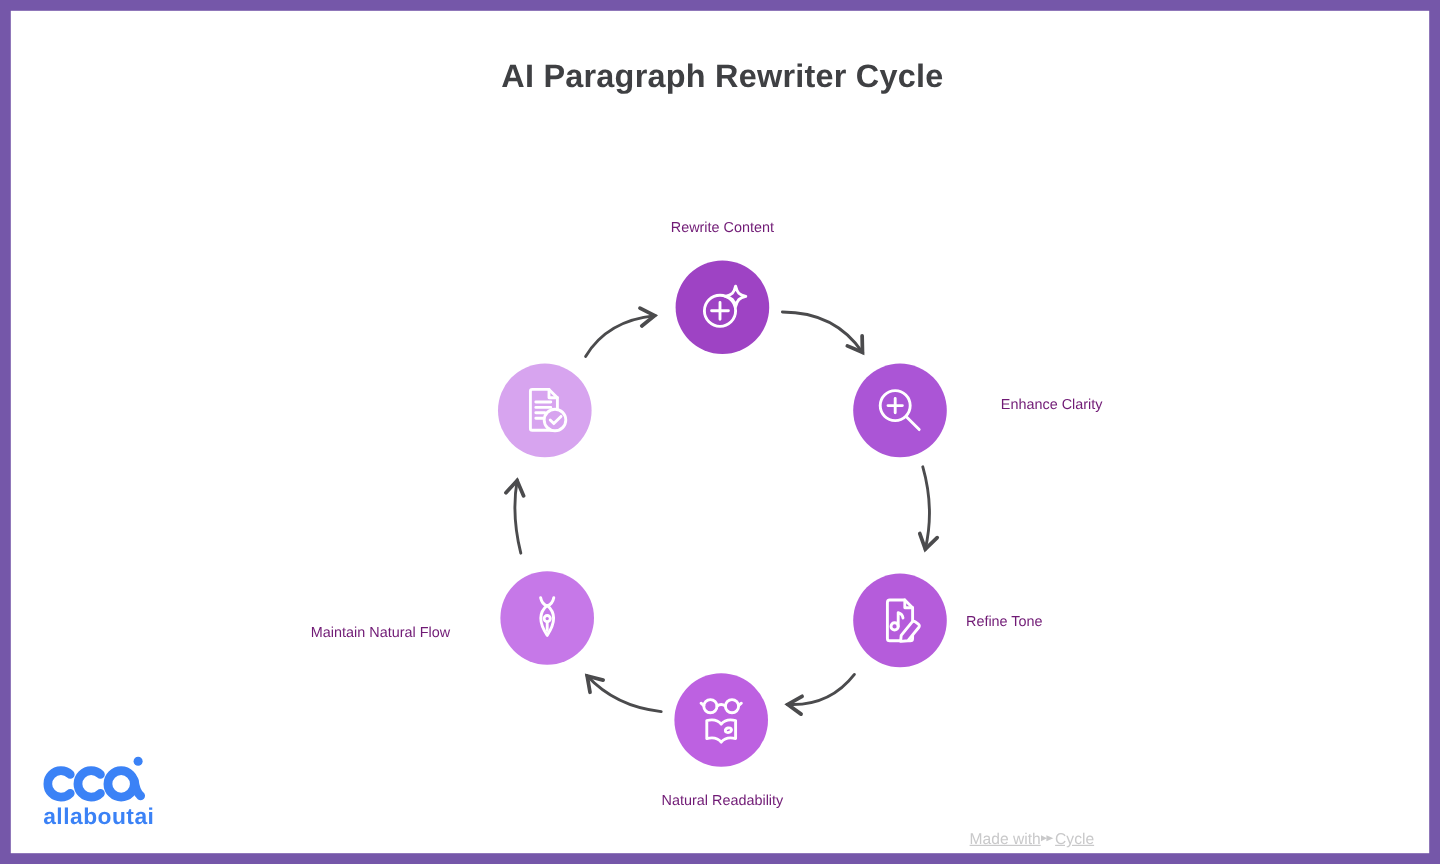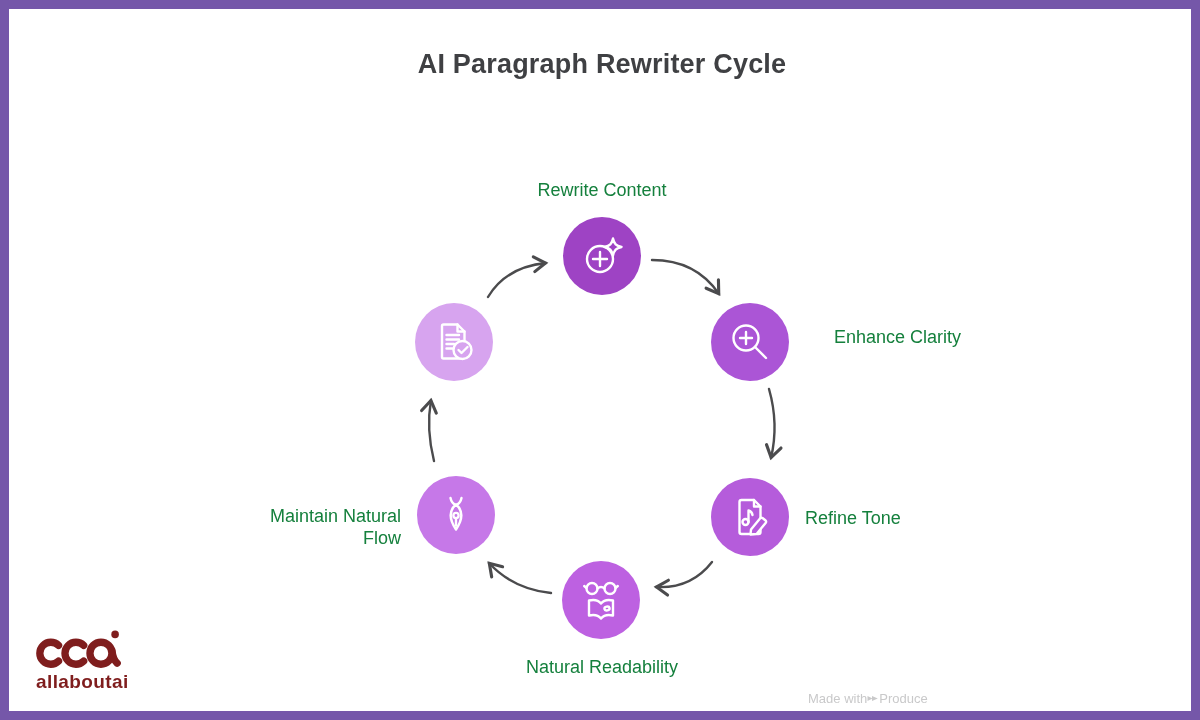--- a/index.html
+++ b/index.html
@@ -11,36 +11,36 @@
     font-size:27px;font-weight:bold;color:#3F4043;white-space:nowrap;letter-spacing:.2px;}
 
   .node{position:absolute;width:78px;height:78px;border-radius:50%;
     transform:translate(-50%,-50%);display:flex;align-items:center;justify-content:center;}
   .node svg{width:48px;height:48px;}
   .node svg *{fill:none;stroke:#ffffff;stroke-width:2.4;stroke-linecap:round;stroke-linejoin:round;}
 
   .n1{left:602px;top:256px;} .n2{left:750px;top:342px;} .n3{left:750px;top:517px;}
   .n4{left:601px;top:600px;} .n5{left:456px;top:515px;} .n6{left:454px;top:342px;}
 
-  .label{position:absolute;font-size:18px;color:#15803d;line-height:1.24;}
+  .label{position:absolute;font-size:12px;color:#701a75;line-height:1.24;}
   .lab1{left:602px;top:190px;transform:translate(-50%,-50%);white-space:nowrap;}
   .lab2{left:834px;top:337px;transform:translateY(-50%);white-space:nowrap;}
   .lab3{left:805px;top:518px;transform:translateY(-50%);white-space:nowrap;}
   .lab4{left:602px;top:667px;transform:translate(-50%,-50%);white-space:nowrap;}
-  .lab5{right:799px;top:527px;transform:translateY(-50%);width:142px;text-align:right;}
+  .lab5{right:799px;top:527px;transform:translateY(-50%);width:142px;}
   .lab6{right:799px;top:330px;transform:translateY(-50%);width:148px;text-align:right;}
 
   .arrows{position:absolute;left:0;top:0;width:1200px;height:720px;pointer-events:none;}
   .arrows path.a{fill:none;stroke:currentColor;stroke-width:2.4;stroke-linecap:round;}
 
   .logo{position:absolute;left:36px;top:626px;}
   .logo svg{display:block;}
   .logo .wordmark{font-size:19px;font-weight:bold;letter-spacing:.4px;margin-top:1px;color:currentColor;}
 
-  .watermark{position:absolute;left:808px;top:691px;font-size:13px;display:flex;align-items:center;gap:0;}
+  .watermark{position:absolute;left:808px;top:691px;font-size:13px;display:flex;align-items:center;gap:0;text-decoration:underline;}
   .watermark svg{display:block;}
 </style>
 </head>
 <body>
 
 <div class="canvas">
 
   <div class="title">AI Paragraph Rewriter Cycle</div>
 
   <svg class="arrows" viewBox="0 0 1200 720" style="color: rgb(75, 75, 77);">
@@ -111,35 +111,35 @@
       <path d="M28.5,32 L31.5,35 L37.5,29"></path>
     </svg>
   </div>
 
   <div class="label lab1">Rewrite Content</div>
   <div class="label lab2">Enhance Clarity</div>
   <div class="label lab3">Refine Tone</div>
   <div class="label lab4">Natural Readability</div>
   <div class="label lab5">Maintain Natural Flow</div>
 
-  <div class="logo" style="color: #7f1d1d;">
+  <div class="logo" style="color: #3b82f6;">
     <svg width="88" height="44" viewBox="0 0 84 42" fill="none" stroke="currentColor" stroke-width="7" stroke-linecap="round">
       <path d="M21.5,18.5 A10.5,10.5 0 1 0 21.5,33.5"></path>
       <path d="M45.5,18.5 A10.5,10.5 0 1 0 45.5,33.5"></path>
       <circle cx="62" cy="26" r="10.5"></circle>
       <path d="M72.5,23.5 Q73.5,32 77.5,35.5"></path>
       <circle cx="75.5" cy="8" r="3.6" fill="currentColor" stroke="none"></circle>
     </svg>
     <div class="wordmark">allaboutai</div>
   </div>
 
   <div class="watermark" style="color: rgb(201, 201, 202);">
     <span>Made with</span>
     <svg width="12" height="11" viewBox="0 0 12 11">
       <path d="M0.5,3 L5.5,5.5 L0.5,8 Z" fill="currentColor"></path>
       <path d="M5,3 L10.8,5.5 L5,8 Z" fill="currentColor"></path>
     </svg>
-    <span>Produce</span>
+    <span>Cycle</span>
   </div>
 
 </div>
 
 <div class="frame"></div>
 
 </body></html>

